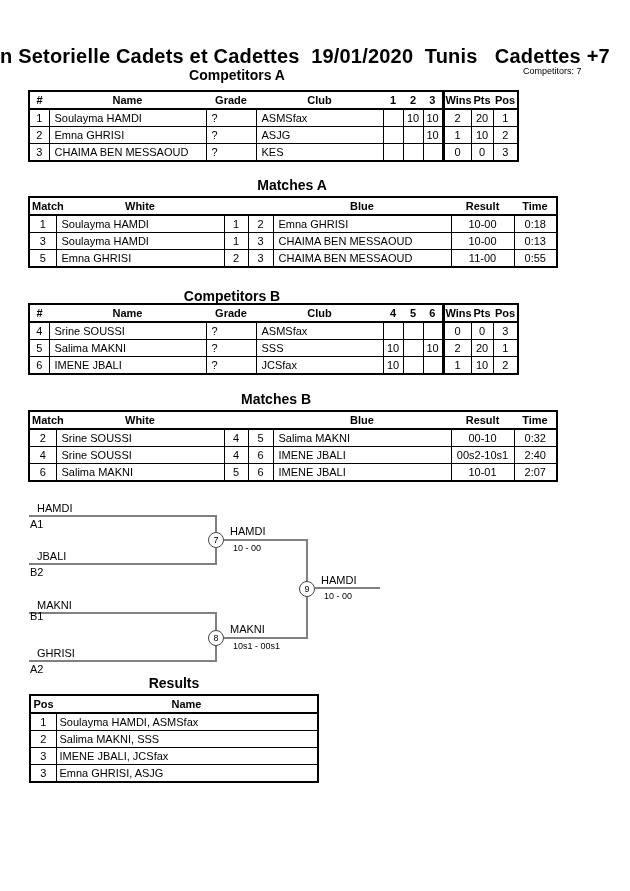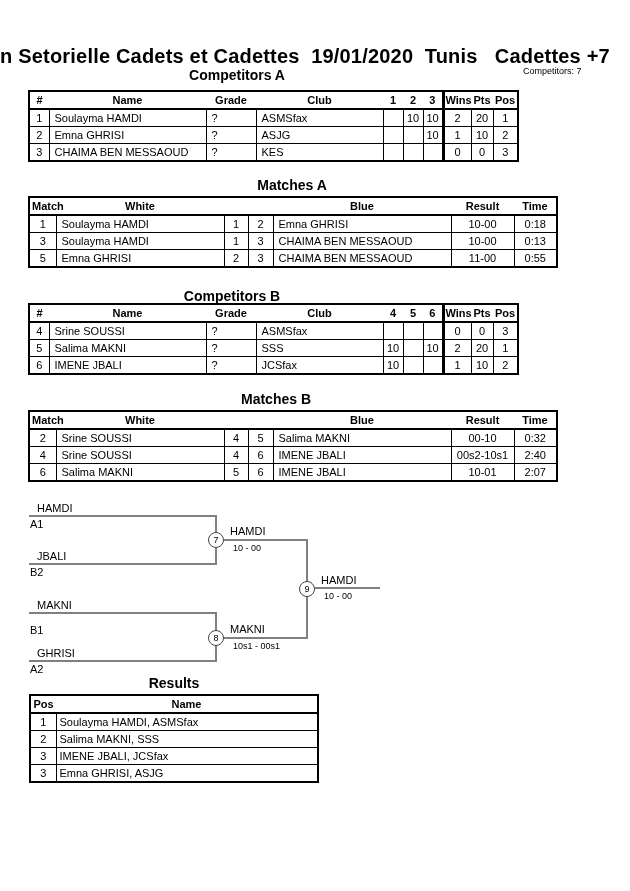--- a/index.html
+++ b/index.html
@@ -313,21 +313,21 @@
 
     <div class="bline" style="left:224px; top:539px; width:84px;"></div>
     <div class="bline" style="left:224px; top:637px; width:84px;"></div>
     <div class="bline" style="left:315px; top:587px; width:65px;"></div>
 
     <div class="bname" style="left:37px; top:502px;">HAMDI</div>
     <div class="bseed" style="left:30px; top:518px;">A1</div>
     <div class="bname" style="left:37px; top:550px;">JBALI</div>
     <div class="bseed" style="left:30px; top:566px;">B2</div>
     <div class="bname" style="left:37px; top:599px;">MAKNI</div>
-    <div class="bseed" style="left:30px; top:624px;">B1</div>
+    <div class="bseed" style="left:30px; top:610px;">B1</div>
     <div class="bname" style="left:37px; top:647px;">GHRISI</div>
     <div class="bseed" style="left:30px; top:663px;text-align:center;">A2</div>
 
     <div class="bnode" style="left:208px; top:532px;">7</div>
     <div class="bname" style="left:230px; top:525px; font-weight:normal;">HAMDI</div>
     <div class="bscore" style="left:233px; top:543px;">10 - 00</div>
     <div class="bnode" style="left:208px; top:630px;">8</div>
     <div class="bname" style="left:230px; top:623px;">MAKNI</div>
     <div class="bscore" style="left:233px; top:641px;">10s1 - 00s1</div>
     <div class="bnode" style="left:299px; top:581px;">9</div>

